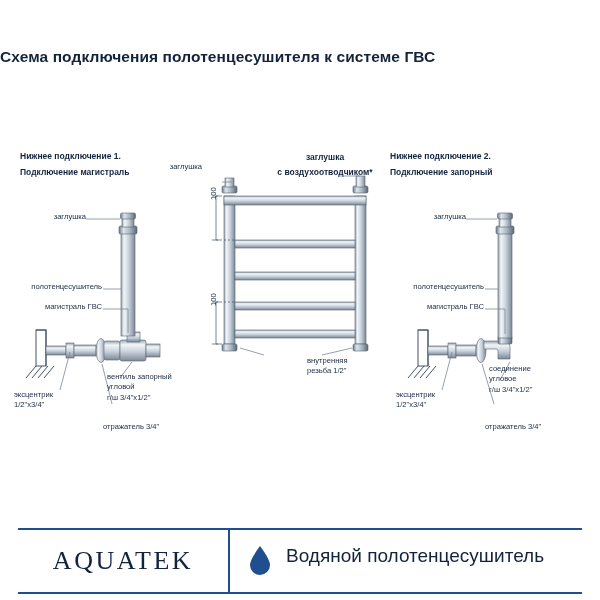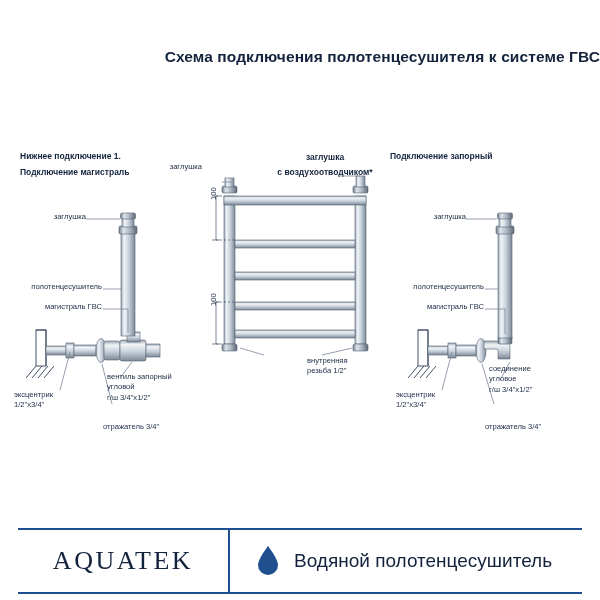--- a/index.html
+++ b/index.html
@@ -19,21 +19,21 @@
   .page {
     position: absolute;
     inset: 0;
   }
 
   .title {
     position: absolute;
     left: 0;
     right: 0;
     top: 48px;
-    text-align: right;
+    text-align: left;
     font-size: 15.5px;
     font-weight: bold;
     color: #14233d;
     letter-spacing: 0.1px;
   }
 
   
   .col-head {
     position: absolute;
     text-align: left;
@@ -88,23 +88,22 @@
     font-size: 26px;
     letter-spacing: 2.5px;
     color: #14233d;
     font-family: "Liberation Serif", serif;
     height: 100%;
     border-right: 2px solid #1f4f8f;
   }
   .footer-right {
     flex: 1;
     display: flex;
-    align-items: center;
     gap: 14px;
-    padding-left: 26px;
+    padding-left: 18px;
   }
   .drop-icon { flex: 0 0 auto; }
   .footer-text {
     font-size: 19px;
     color: #14233d;
   }
 
   svg { display: block; }
   .diagram { position: absolute; left: 0; top: 0; }
 </style>
@@ -114,20 +113,21 @@
 <div class="page">
 
   <div class="title">Схема подключения полотенцесушителя к системе ГВС</div>
 
   <div class="col-head left">
     <div>Нижнее подключение 1.</div>
     <div>Подключение магистраль</div>
   </div>
 
   <div class="col-head right">
+    <div>Нижнее подключение 2.</div>
     <div>Подключение запорный</div>
   </div>
 
   <div class="center-head">
     <div>заглушка</div>
     <div>с воздухоотводчиком*</div>
   </div>
 
   <svg class="diagram" width="600" height="470" viewBox="0 0 600 470">
     <defs>

